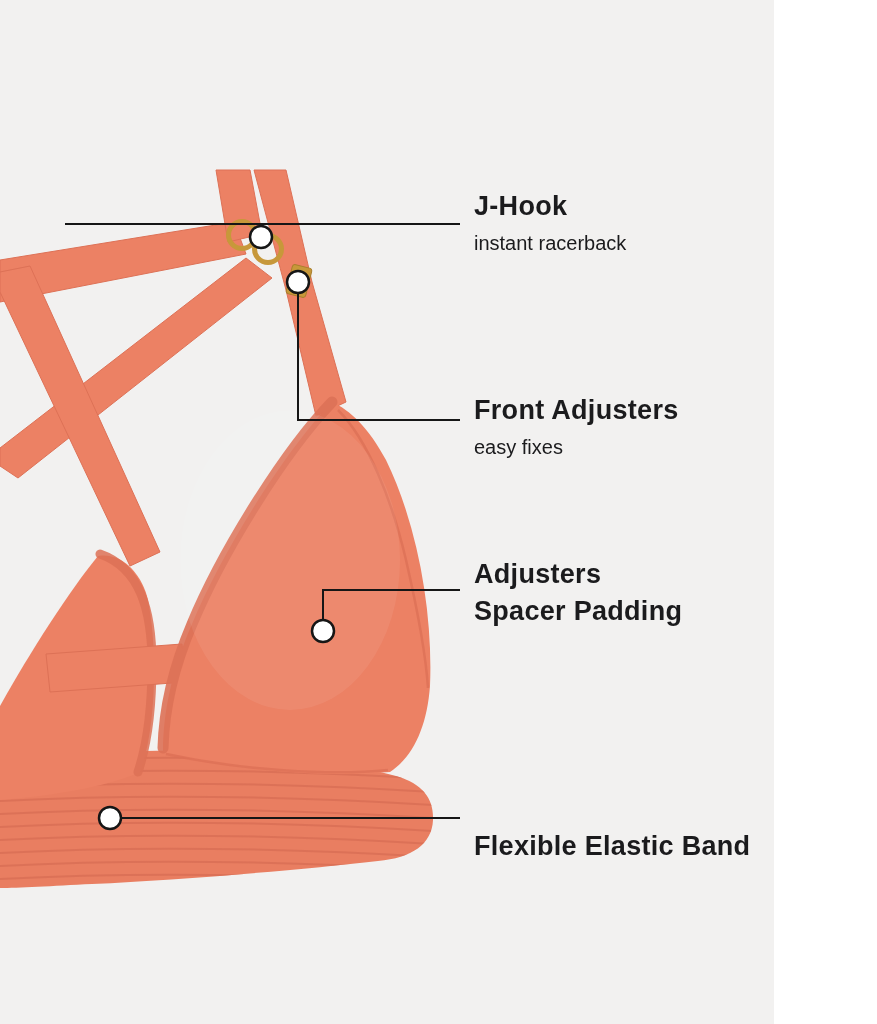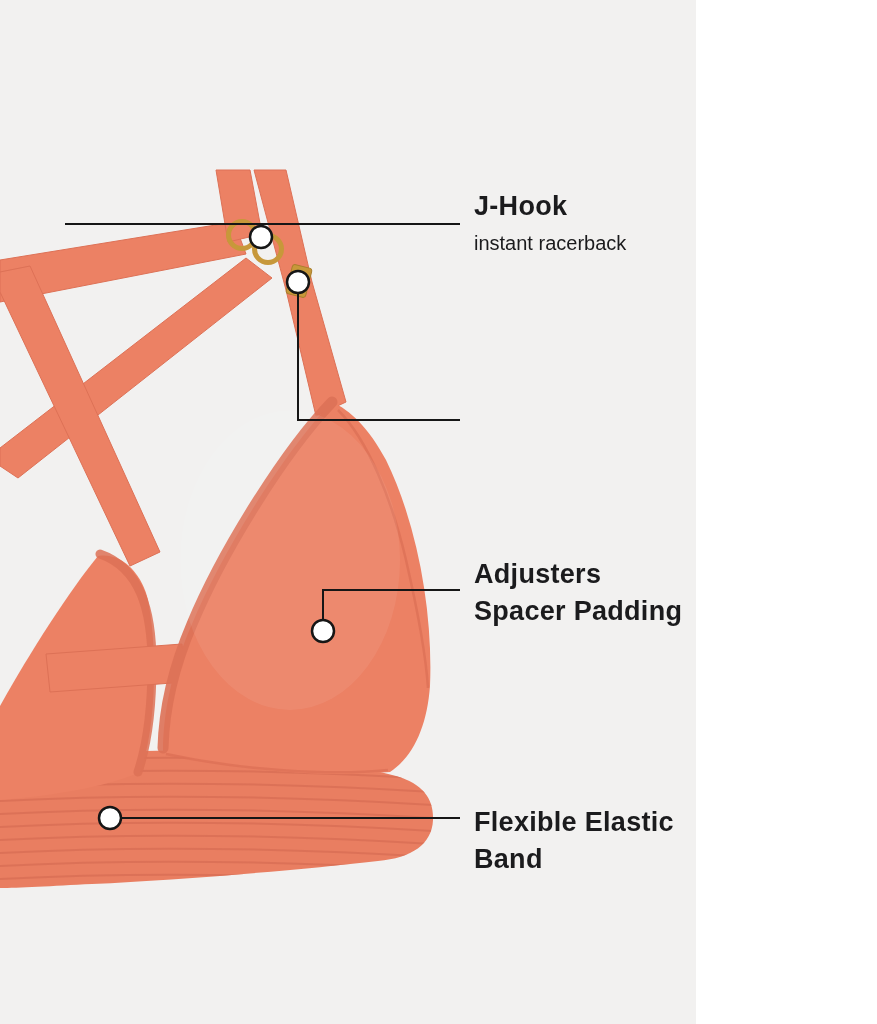--- a/index.html
+++ b/index.html
@@ -11,21 +11,21 @@
     --band-stripe: #d76e54;
     --gold: #c7983a;
     --gold-dark: #a97f2c;
     --line: #161616;
     --marker: #ffffff;
     --text: #1b1b1d;
   }
   html, body { margin: 0; padding: 0; }
   .stage {
     position: relative;
-    width: 696px;
+    width: 774px;
     height: 1024px;
     background: var(--background);
     overflow: hidden;
     font-family: "Liberation Sans", sans-serif;
     color: var(--text);
   }
   .illustration {
     position: absolute;
     left: 0; top: 0;
     width: 877px; height: 1024px;
@@ -54,21 +54,21 @@
   }
   .callout-sub {
     font-size: 20px;
     font-weight: 400;
     line-height: 36px;
     color: var(--text);
   }
   .callout-jhook   { top: 188px; }
   .callout-adjust  { top: 392px; }
   .callout-spacer  { top: 556px; }
-  .callout-band    { top: 804px; }
+  .callout-band    { top: 828px; }
 </style>
 </head>
 <body>
 
 <div class="stage">
 
   <svg class="illustration" viewBox="0 0 877 1024" aria-hidden="true">
 
     <g>
       <defs>
@@ -138,20 +138,24 @@
       <circle class="marker" cx="323" cy="631" r="11"></circle>
       <circle class="marker" cx="110" cy="818" r="11"></circle>
     </g>
   </svg>
 
   <div class="callout callout-jhook">
     <div class="callout-title">J-Hook</div>
     <div class="callout-sub">instant racerback</div>
   </div>
 
+  <div class="callout callout-adjust">
+    <div class="callout-title">Front Adjusters</div>
+    <div class="callout-sub">easy fixes</div>
+  </div>
 
   <div class="callout callout-spacer">
     <div class="callout-title">Adjusters</div>
     <div class="callout-title">Spacer Padding</div>
   </div>
 
   <div class="callout callout-band">
     <div class="callout-title">Flexible Elastic Band</div>
   </div>
 

